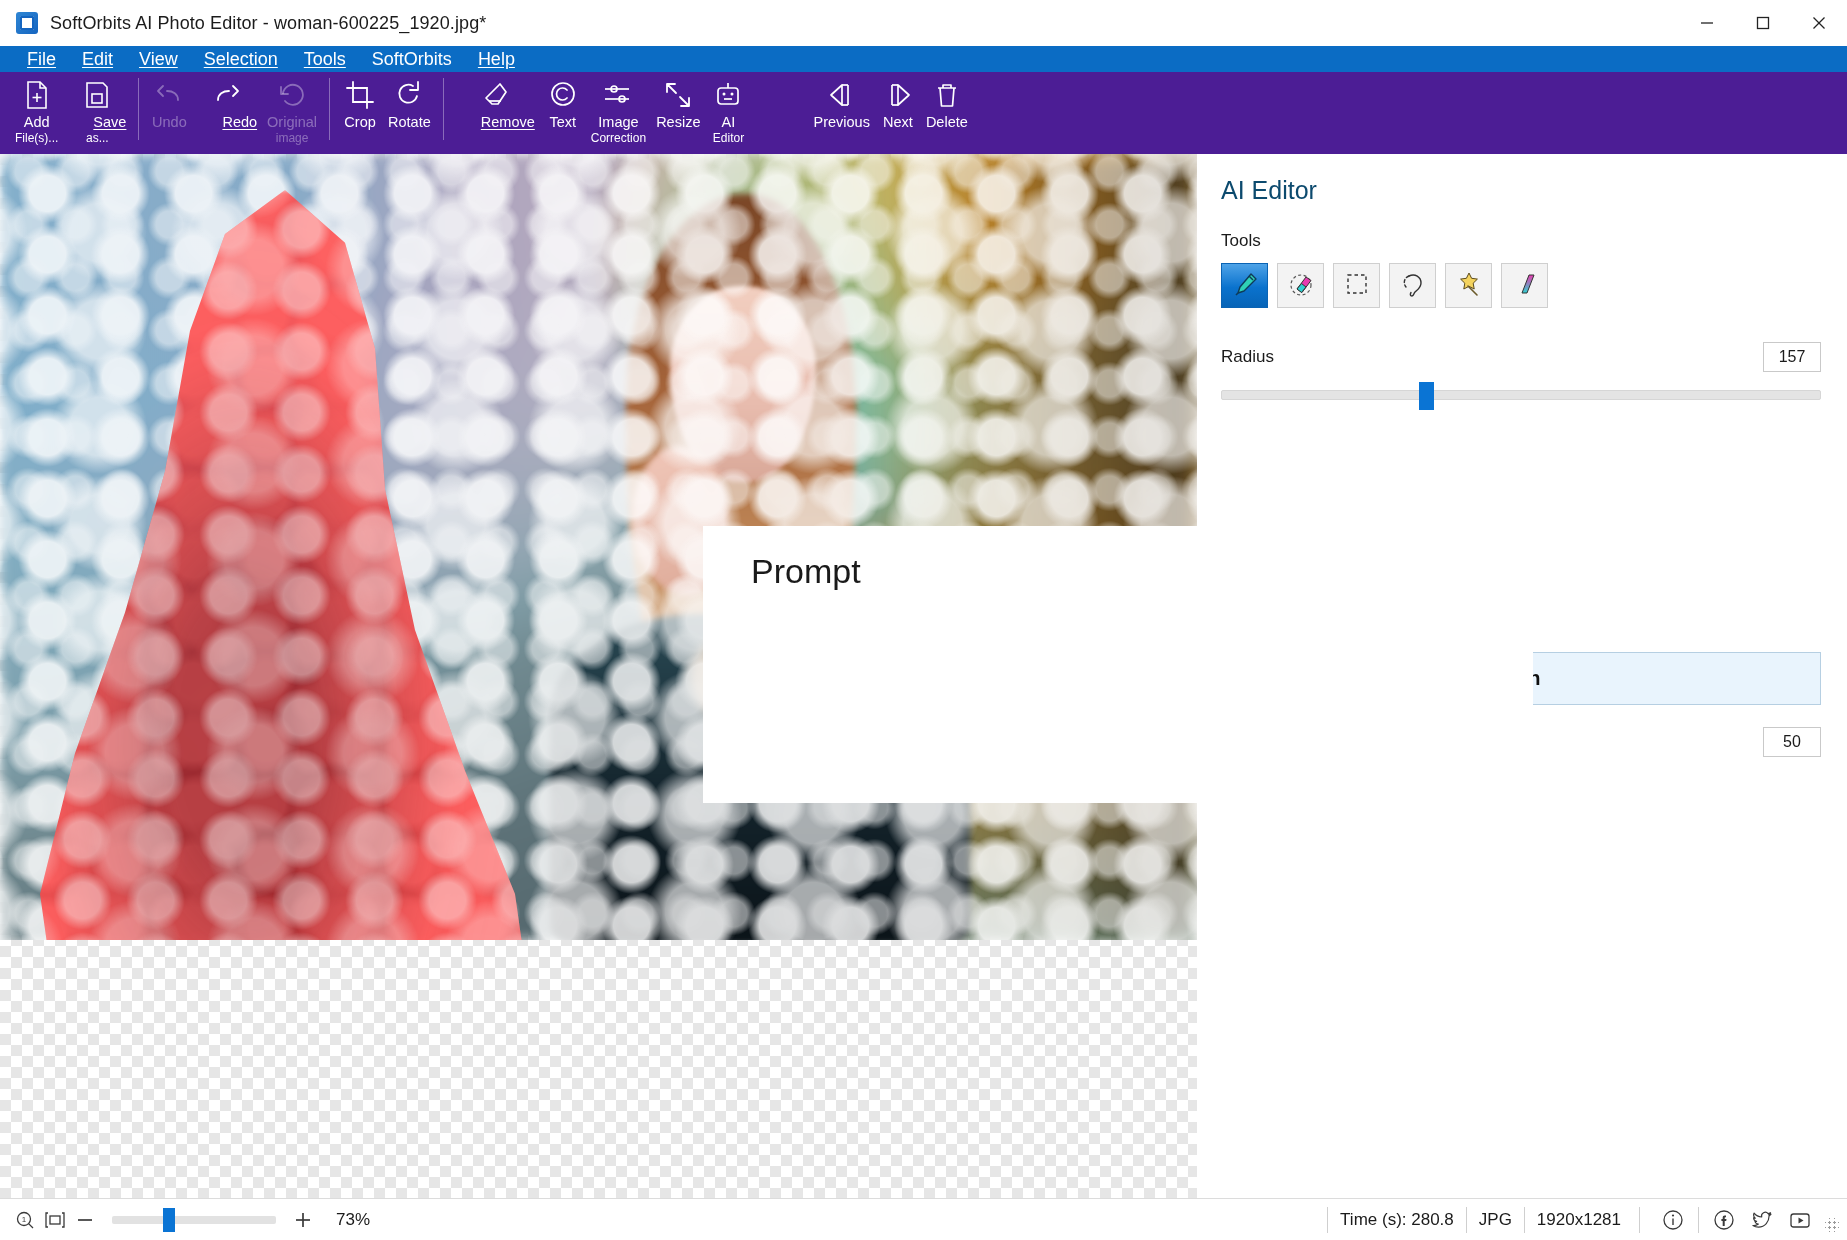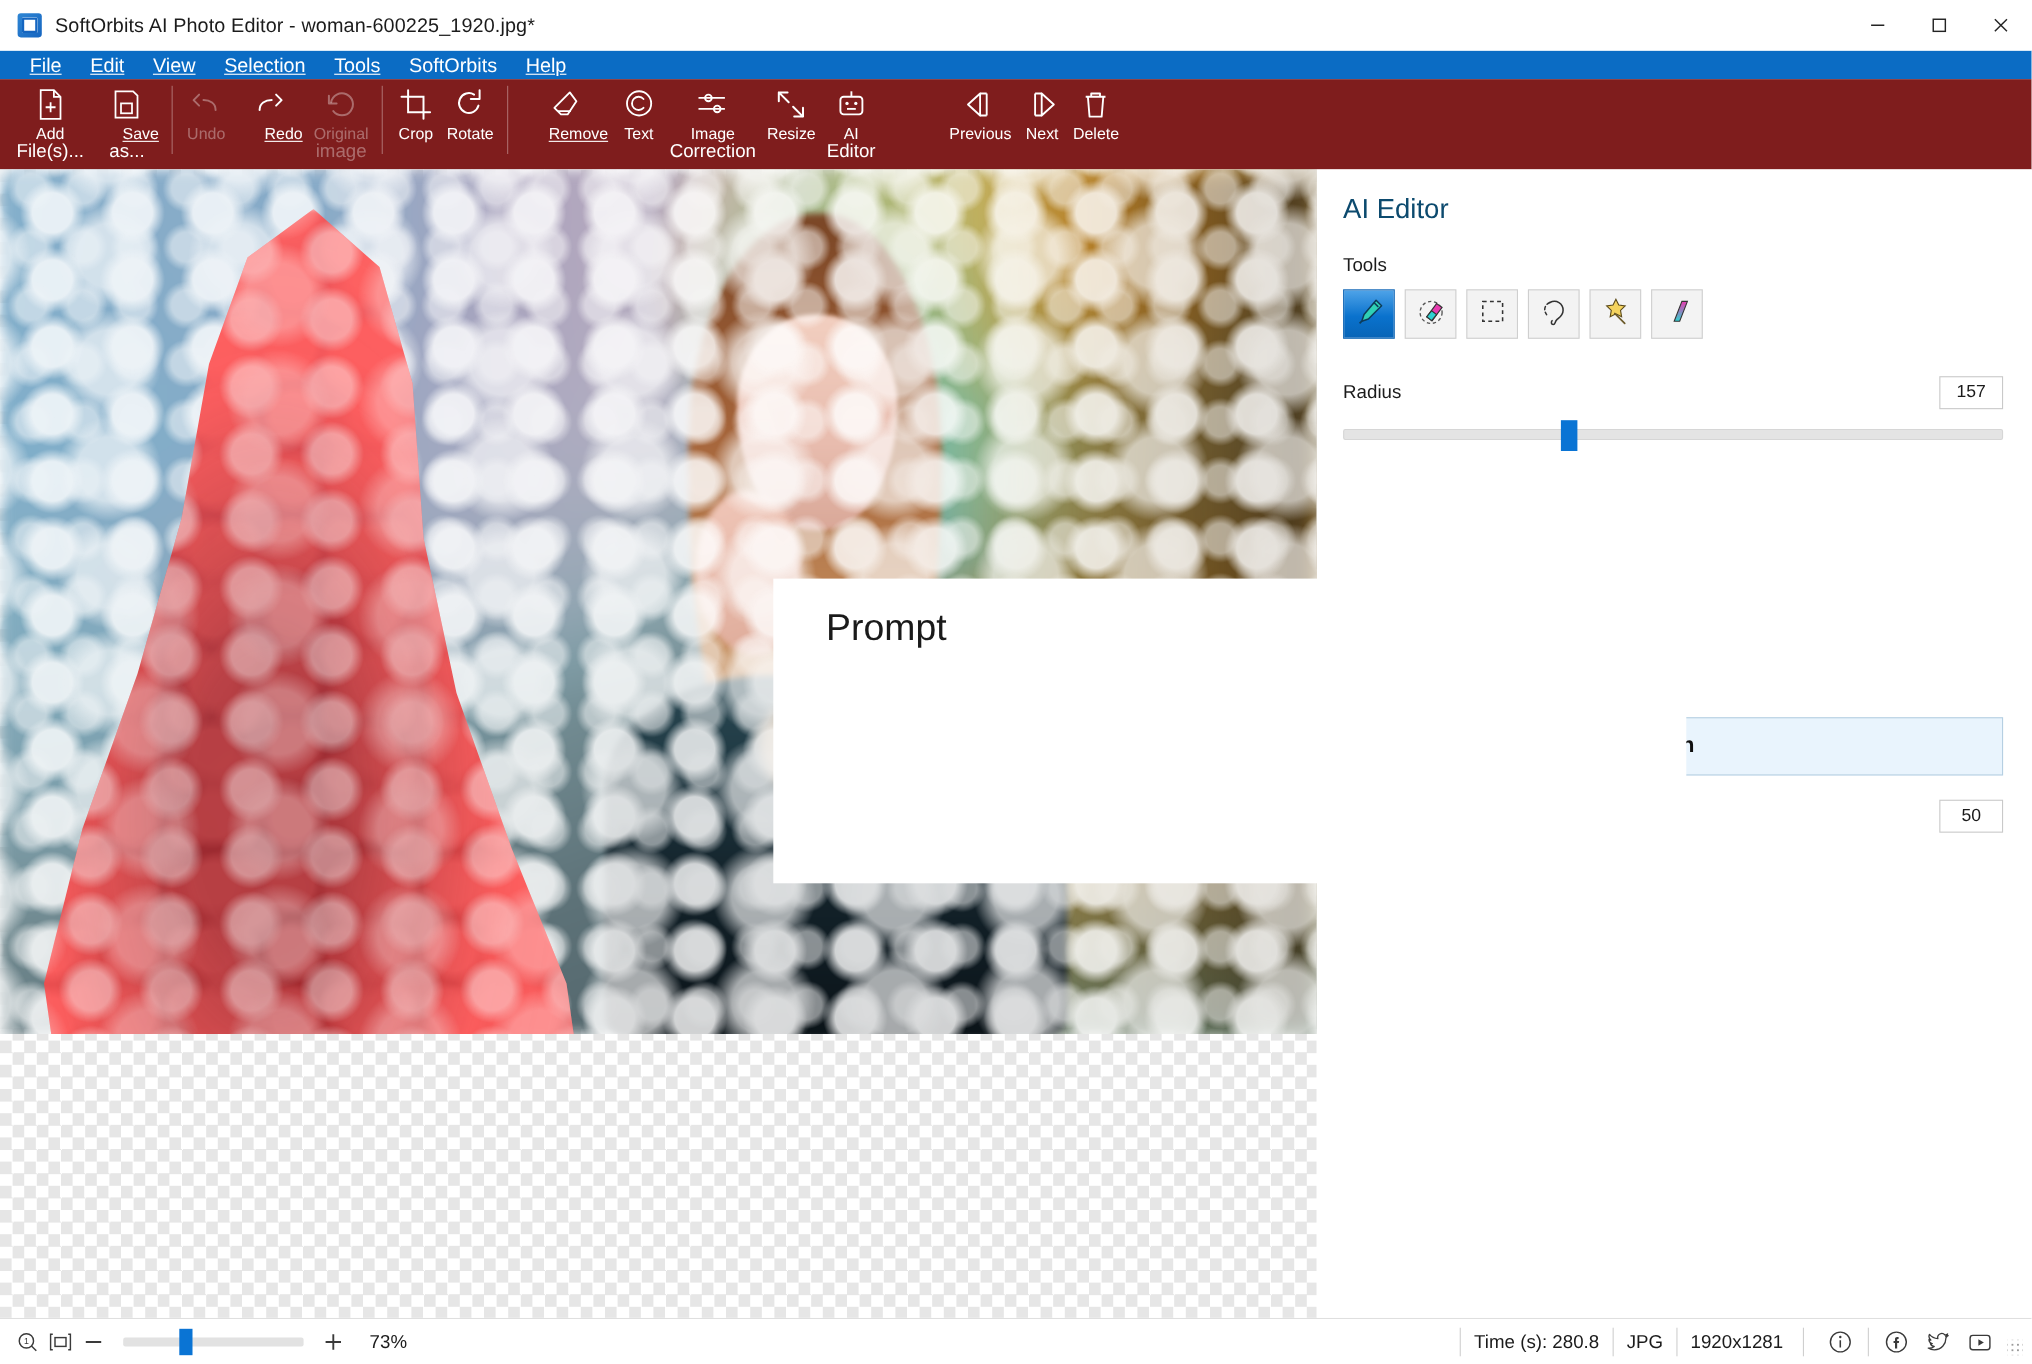--- a/index.html
+++ b/index.html
@@ -50,21 +50,21 @@
     display: flex; align-items: center; padding-left: 14px; gap: 0px;
   }
   .menu-item {
     color: #ffffff; font-size: 18px; padding: 0 13px; line-height: 26px;
     white-space: nowrap;
   }
   .menu-item u { text-decoration: underline; text-underline-offset: 2px; }
 
   
   .toolbar {
-    height: 82px; min-height: 82px; background: #7f1d1d;
+    height: 82px; min-height: 82px; background: #4c1d95;
     display: flex; align-items: flex-start; padding: 0 0 0 10px;
   }
   .tgroup { display: flex; height: 82px; align-items: flex-start; }
   .tsep {
     width: 1px; height: 62px; margin: 6px 7px 0 7px;
     background: rgba(255,255,255,.35); flex: 0 0 auto;
   }
   .tbtn {
     min-width: 46px; padding: 6px 5px 0 5px; height: 82px;
     display: flex; flex-direction: column; align-items: center;
@@ -72,21 +72,21 @@
   }
   .tbtn.disabled { color: rgba(255,255,255,.35); }
   .tbtn .ticon {
     height: 34px; display: flex; align-items: center; justify-content: center;
   }
   .tbtn .tlabel {
     font-size: 14.5px; line-height: 16px; text-align: center;
     margin-top: 2px; white-space: nowrap;
   }
   .tbtn .tlabel2 {
-    font-size: 17px; line-height: 16px; text-align: left; white-space: nowrap;
+    font-size: 12px; line-height: 16px; text-align: left; white-space: nowrap;
   }
   .tbtn .tlabel u, .tbtn .tlabel2 u { text-decoration: underline; text-underline-offset: 2px; margin-left: 25px; }
   .tbtn svg { display: block; }
 
   
   .body-row { flex: 1; display: flex; min-height: 0; position: relative; }
 
   
   .canvas-wrap {
     width: 1197px; min-width: 1197px; position: relative; overflow: hidden;

